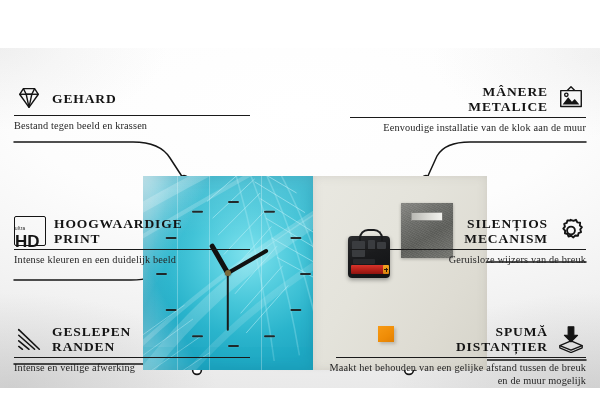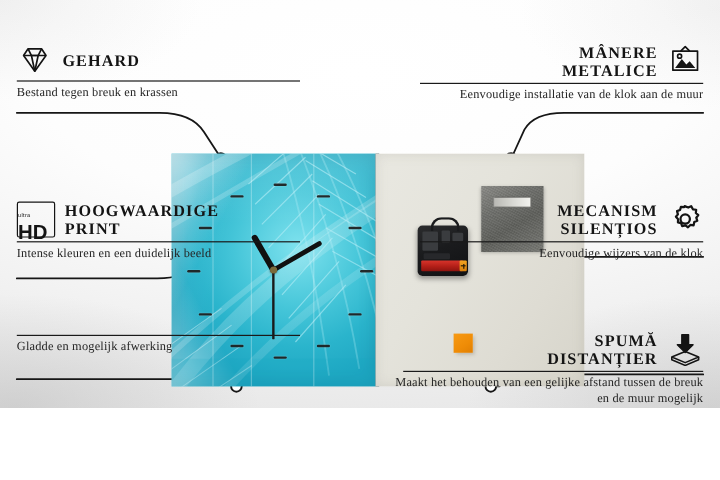--- a/index.html
+++ b/index.html
@@ -5,20 +5,21 @@
   html,body{margin:0;padding:0;}
   body{
     width:600px;height:400px;overflow:hidden;
     font-family:"Liberation Serif", serif;
     background:#ffffff;
   }
   #stage{
     position:relative;width:600px;height:340px;overflow:hidden;
     background:
       radial-gradient(ellipse 120% 90% at 50% 18%, #ffffff 0%, #fdfdfd 38%, #f3f3f3 66%, #e6e6e6 100%);
+    margin-top: 48px;
   }
   
   #stage::before{
     content:"";position:absolute;inset:0;pointer-events:none;
     background:
       radial-gradient(ellipse 55% 45% at 2% 100%, rgba(175,175,175,.42), rgba(175,175,175,0) 62%),
       radial-gradient(ellipse 55% 45% at 99% 100%, rgba(175,175,175,.38), rgba(175,175,175,0) 62%),
       radial-gradient(ellipse 40% 35% at 0% 0%, rgba(190,190,190,.18), rgba(190,190,190,0) 70%),
       radial-gradient(ellipse 40% 35% at 100% 2%, rgba(190,190,190,.16), rgba(190,190,190,0) 70%);
   }
@@ -294,41 +295,55 @@
           <path d="M10,5 L13,11 L16,25"></path>
           <path d="M22,5 L19,11 L16,25"></path>
           <path d="M13,11 L19,11"></path>
         </g>
       </svg>
       <span class="title title-lines">
         <span>GEHARD</span>
       </span>
     </div>
     <div class="rule"></div>
-    <div class="sub">Bestand tegen breuk en krassen</div>
+    <div class="sub">Bestand tegen beeld en krassen</div>
   </div>
 
   <div class="callout left" id="c-print">
     <div class="head">
       <span class="icon hd-badge">
         <span class="u">ultra</span>
         <span class="h">HD</span>
       </span>
       <span class="title title-lines">
         <span>HOOGWAARDIGE</span>
         <span>PRINT</span>
       </span>
     </div>
     <div class="rule"></div>
     <div class="sub">Intense kleuren en een duidelijk beeld</div>
   </div>
 
   <div class="callout left" id="c-edges">
-    <div class="rule"></div>
-    <div class="sub">Gladde en mogelijk afwerking</div>
+    <div class="head">
+      <svg class="icon" viewBox="0 0 32 30">
+        <g stroke="#141414" stroke-width="1.7" stroke-linecap="round">
+          <path d="M5,5 L27,26"></path>
+          <path d="M5,11 L22,26"></path>
+          <path d="M5,17 L16,26"></path>
+          <path d="M5,23 L9,26"></path>
+        </g>
+      </svg>
+      <span class="title title-lines">
+        <span>GESLEPEN</span>
+        <span>RANDEN</span>
+      </span>
+    </div>
+    <div class="rule"></div>
+    <div class="sub">Intense en veilige afwerking</div>
   </div>
 
   <div class="callout right" id="c-handles">
     <div class="head">
       <span class="title title-lines">
         <span>MÂNERE</span>
         <span>METALICE</span>
       </span>
       <svg class="icon" viewBox="0 0 32 30">
         <g fill="none" stroke="#141414" stroke-width="1.5" stroke-linejoin="round">
@@ -339,34 +354,34 @@
         </g>
       </svg>
     </div>
     <div class="rule"></div>
     <div class="sub">Eenvoudige installatie van de klok aan de muur</div>
   </div>
 
   <div class="callout right" id="c-mech">
     <div class="head">
       <span class="title title-lines">
+        <span>SILENȚIOS</span>
         <span>MECANISM</span>
-        <span>SILENȚIOS</span>
       </span>
       <svg class="icon" viewBox="0 0 32 30">
         <g fill="none" stroke="#141414" stroke-width="2" stroke-linejoin="round">
           <path d="M16,3 l3.2,1.2 2.6,-1.2 1.6,2.8 2.9,0.4 -0.3,2.9 2.2,1.9 -1.8,2.3 0.9,2.8
                    -2.7,1.1 -0.6,2.9 -2.9,-0.3 -2.1,2.1 -2.3,-1.8 -2.9,0.8 -1,-2.7 -2.8,-0.7
                    0.2,-2.9 -2,-2.1 1.8,-2.2 -0.8,-2.9 2.7,-1 0.8,-2.8 2.9,0.2 Z" transform="translate(-0.5,0)"></path>
           <circle cx="16" cy="14.5" r="4.2"></circle>
         </g>
       </svg>
     </div>
     <div class="rule"></div>
-    <div class="sub">Eenvoudige wijzers van de klok</div>
+    <div class="sub">Geruisloze wijzers van de breuk</div>
   </div>
 
   <div class="callout right" id="c-spacer">
     <div class="head">
       <span class="title title-lines">
         <span>SPUMĂ</span>
         <span>DISTANȚIER</span>
       </span>
       <svg class="icon" viewBox="0 0 32 30">
         <g fill="#141414" stroke="#141414" stroke-width="1.3" stroke-linejoin="round">

